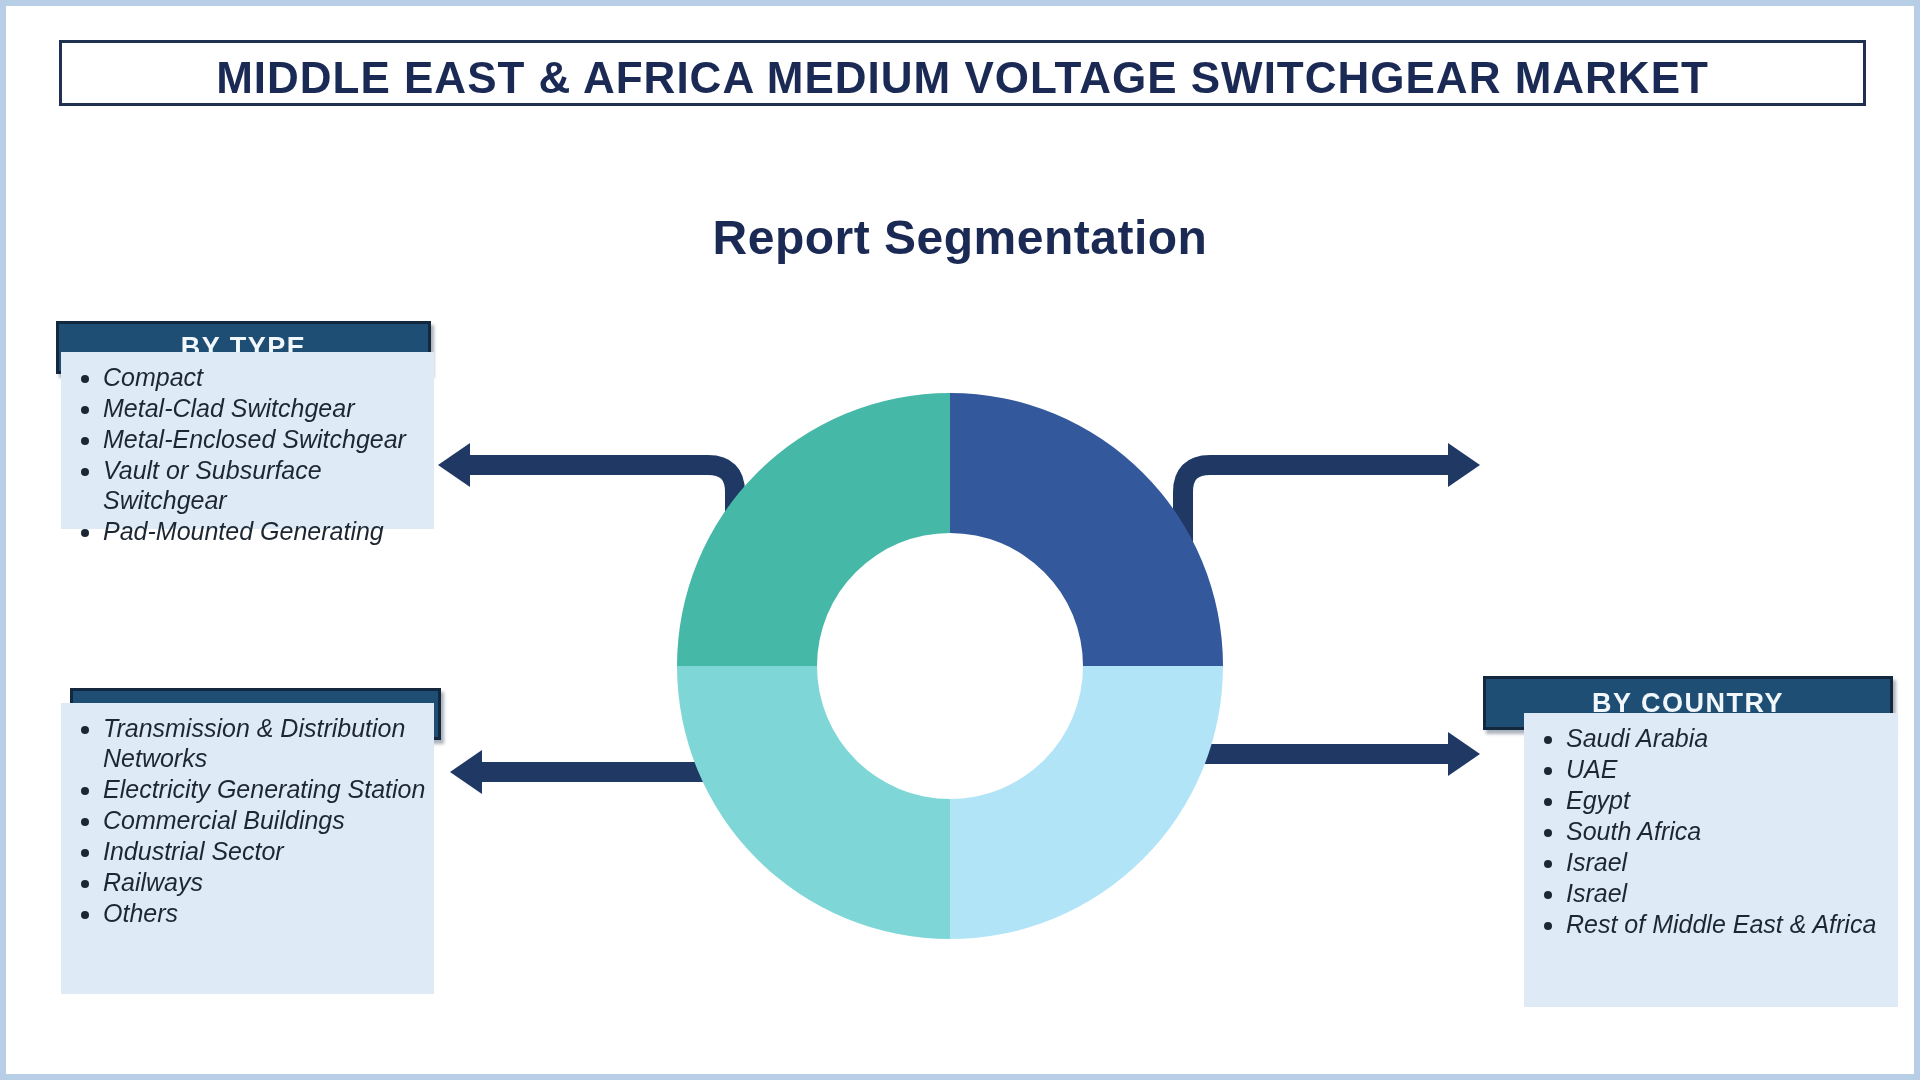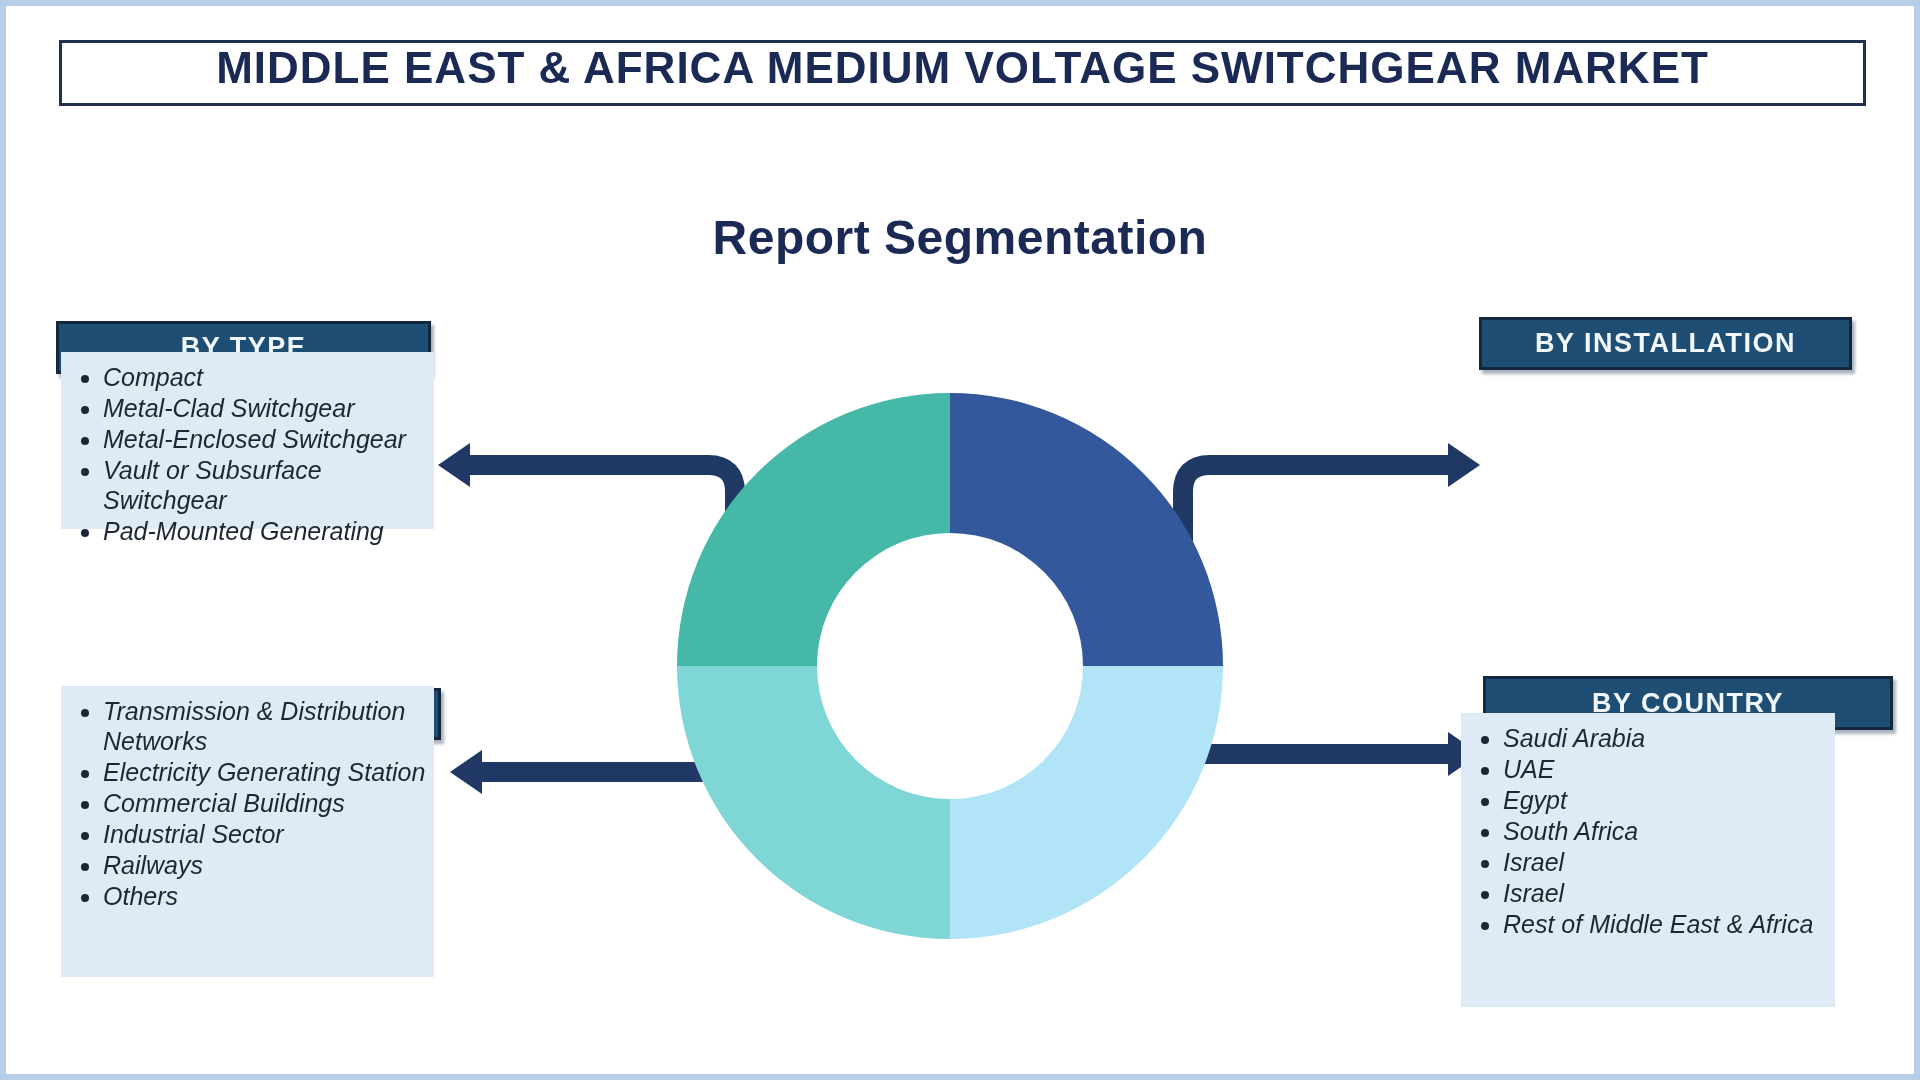--- a/index.html
+++ b/index.html
@@ -4,21 +4,21 @@
 <style>
   html,body { margin:0; padding:0; background:#eef3f8; }
   .canvas {
     position:relative; width:1920px; height:1080px; background:#ffffff;
     border:6px solid var(--frame,#b8cee6); box-sizing:border-box;
     font-family:"Liberation Sans", sans-serif; overflow:hidden;
   }
   .title-box {
     position:absolute; left:53px; top:34px; width:1807px; height:66px;
     border:3px solid var(--title_border,#1f3050); background:#ffffff;
-    display:flex; align-items:flex-start; justify-content:center; box-sizing:border-box;
+    display:flex; align-items:flex-end; justify-content:center; box-sizing:border-box;
   }
   .title-text {
     font-size:44px; font-weight:800; letter-spacing:1px;
     color:var(--navy_text,#1b2a55); white-space:nowrap;
   }
   .subtitle {
     position:absolute; left:0; right:0; top:204px; text-align:center;
     font-size:48px; font-weight:800; letter-spacing:0.5px;
     color:var(--navy_text,#1b2a55);
   }
@@ -34,26 +34,26 @@
   .sec-list {
     position:absolute; background:var(--list_bg,#deeaf6);
     color:var(--list_text,#1d2733); font-style:italic; font-size:25px;
     box-sizing:border-box;
   }
   .sec-list ul { margin:0; padding:10px 4px 8px 42px; list-style:disc; }
   .sec-list li { margin-bottom:1px; line-height:1.2; }
   #hdr-type          { left:50px;   top:275px; width:375px; height:53px; }
   #list-type         { left:55px;   top:346px; width:373px; height:177px; }
   #hdr-application   { left:64px;   top:642px; width:371px; height:52px; }
-  #list-application  { left:55px;   top:680px; width:373px; height:291px; }
+  #list-application  { left:55px;   top:697px; width:373px; height:291px; }
   #hdr-installation  { left:1473px; top:271px; width:373px; height:53px; }
   #list-installation { left:1473px; top:343px; width:378px; height:197px; }
   #list-installation ul { padding-top:62px; }
   #hdr-country       { left:1477px; top:630px; width:410px; height:54px; }
-  #list-country      { left:1455px; top:707px; width:374px; height:294px; }
+  #list-country      { left:1518px; top:707px; width:374px; height:294px; }
 </style>
 </head>
 <body>
 
 <div class="canvas">
 
   <div class="title-box">
     <div class="title-text">MIDDLE EAST &amp; AFRICA MEDIUM VOLTAGE SWITCHGEAR MARKET</div>
   </div>
 
@@ -102,21 +102,20 @@
     <ul>
         <li>Transmission &amp; Distribution Networks</li>
         <li>Electricity Generating Station</li>
         <li>Commercial Buildings</li>
         <li>Industrial Sector</li>
         <li>Railways</li>
         <li>Others</li>
       </ul>
   </div>
 
-  <div class="sec-header" id="hdr-installation">BY INSTALLATION</div>
 
   <div class="sec-header" id="hdr-country">BY COUNTRY</div>
   <div class="sec-list" id="list-country">
     <ul>
         <li>Saudi Arabia</li>
         <li>UAE</li>
         <li>Egypt</li>
         <li>South Africa</li>
         <li>Israel</li>
         <li>Israel</li>

